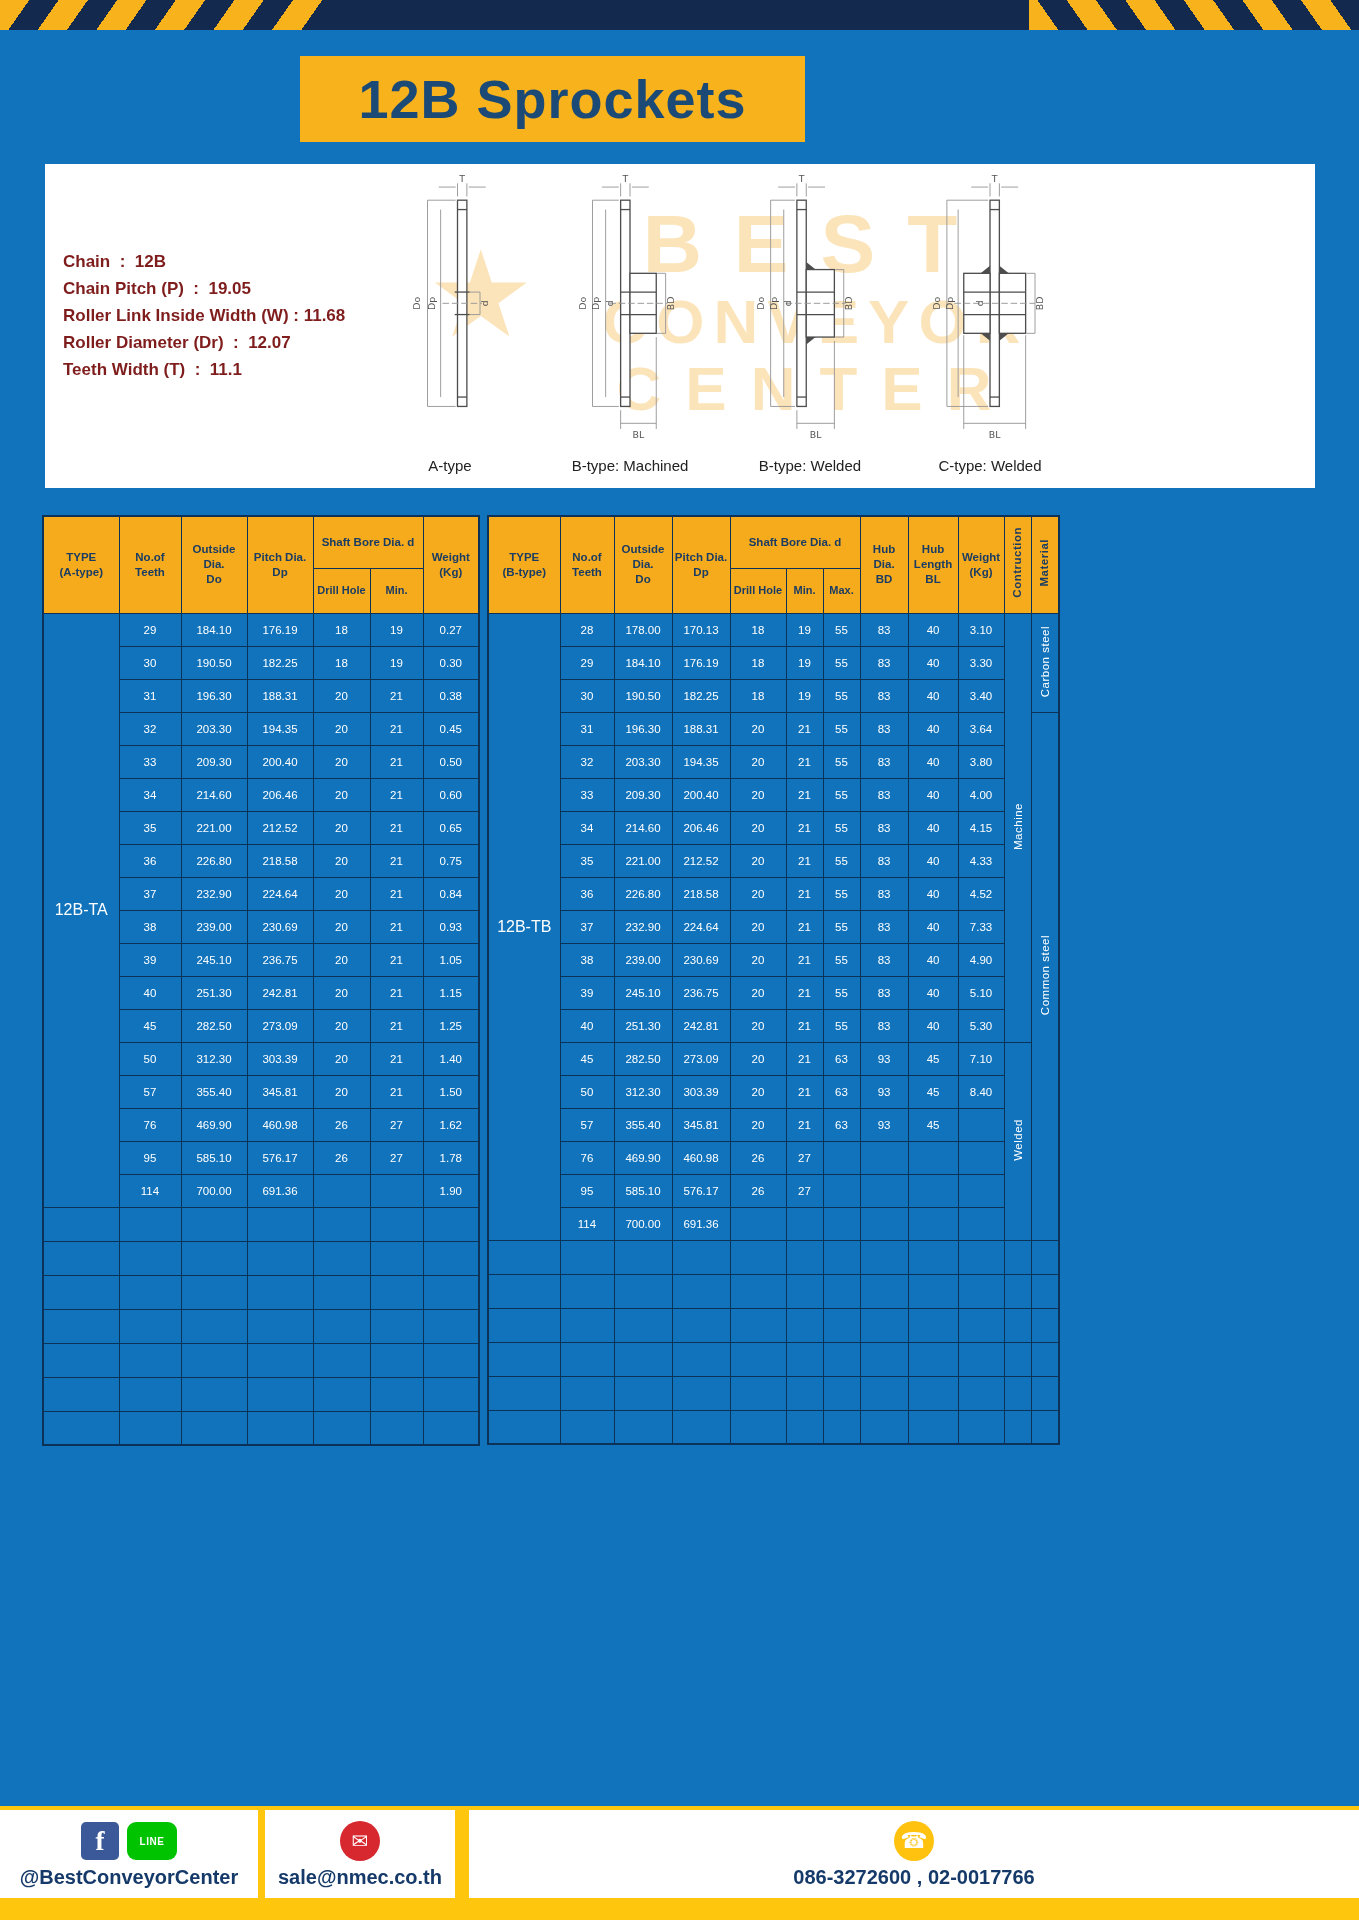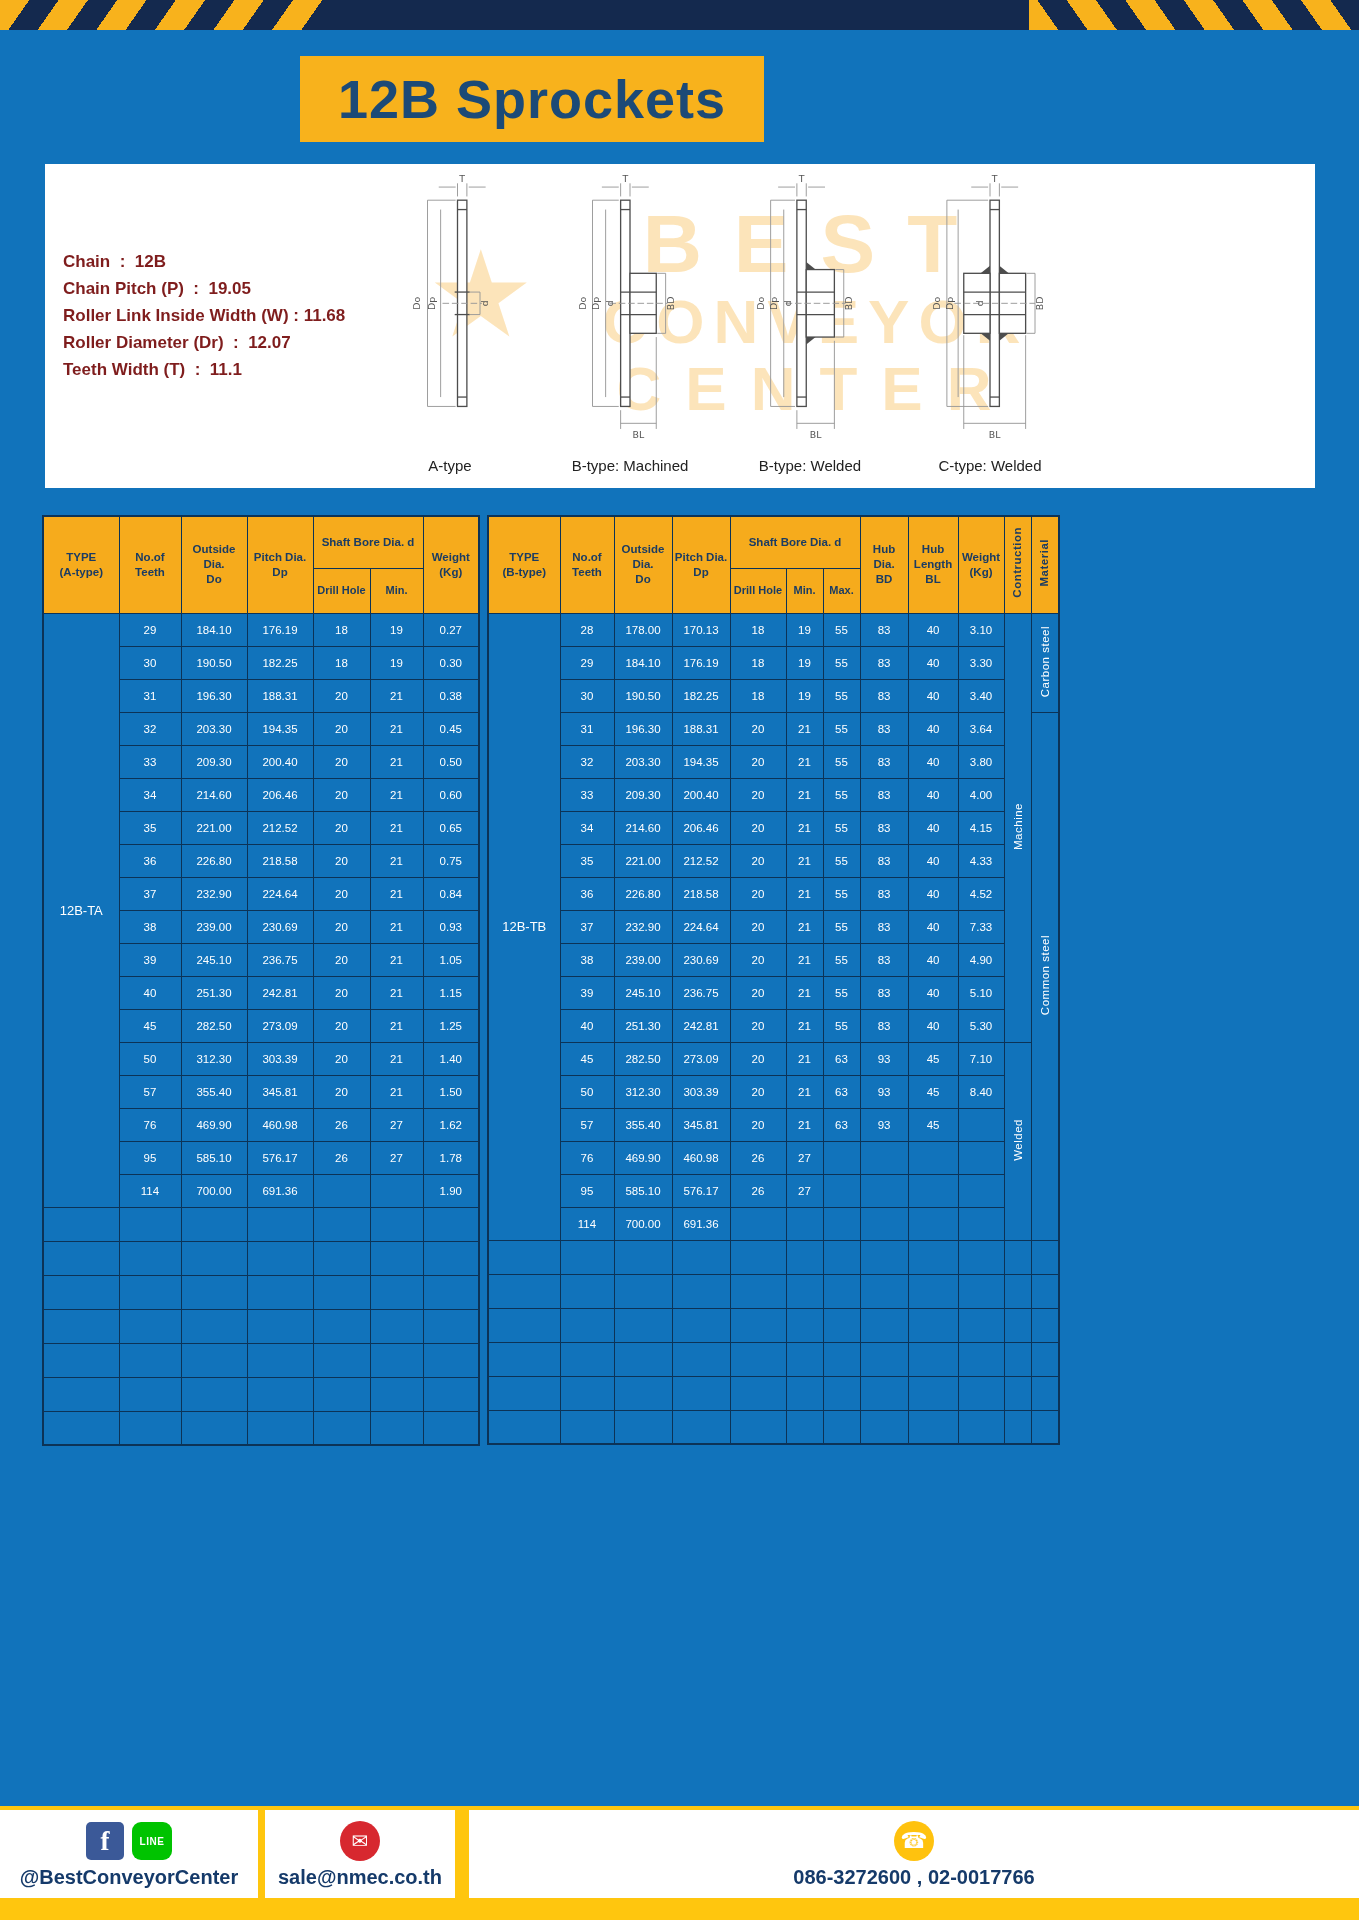--- a/index.html
+++ b/index.html
@@ -6,21 +6,21 @@
   body{background:#1173bb;font-family:"Liberation Sans",sans-serif;}
   #page{position:relative;width:1359px;height:1920px;background:#1173bb;overflow:hidden;}
 
   
   .topbar{position:absolute;top:0;left:0;width:100%;height:30px;background:#14294e;}
   .hazard{position:absolute;top:0;height:30px;width:330px;}
   .hazard.left{left:0;background:repeating-linear-gradient(125deg,#f8b21c 0 24px,#14294e 24px 48px);}
   .hazard.right{right:0;background:repeating-linear-gradient(55deg,#f8b21c 0 24px,#14294e 24px 48px);}
 
   
-  .banner{position:absolute;left:300px;top:56px;width:464px;height:86px;background:#f8b21c;display:flex;align-items:center;justify-content:center;}
+  .banner{position:absolute;left:300px;top:56px;width:505px;height:86px;background:#f8b21c;display:flex;align-items:center;justify-content:center;}
   .banner h1{font-size:54px;color:#1c4a77;font-weight:bold;letter-spacing:1px;}
 
   
   .panel{position:absolute;left:45px;top:164px;width:1270px;height:324px;background:#ffffff;}
   .specs{position:absolute;left:18px;top:84px;z-index:2;}
   .spec-line{font-size:17px;font-weight:bold;color:#7f1d1d;line-height:27px;white-space:pre;}
 
   .watermark{position:absolute;left:441px;top:36px;width:660px;text-align:center;color:#f6a81e;opacity:.30;z-index:0;font-weight:bold;line-height:1.08;}
   .wm1{font-size:82px;letter-spacing:32px;}
   .wm2{font-size:62px;letter-spacing:9px;}
@@ -41,34 +41,34 @@
   .tblB{position:absolute;left:487px;top:515px;}
   table.data{border-collapse:collapse;table-layout:fixed;border:2px solid #0c3357;}
   .tblA table.data{width:436px;}
   .tblB table.data{width:571px;}
   table.data th{background:#f6ab1c;color:#1b3c63;font-size:11.5px;font-weight:bold;white-space:pre-line;border:1.5px solid #0c3357;vertical-align:middle;padding:2px 1px;line-height:1.3;text-align:center;}
   table.data thead tr:nth-child(1){height:52px;}
   table.data thead tr:nth-child(2){height:45px;}
   table.data thead tr:nth-child(2) th{font-size:11px;padding:13px 0;}
   table.data td{border:1.5px solid #0c3357;color:#ffffff;font-size:11.5px;text-align:center;vertical-align:middle;height:33px;padding:0 2px;background:transparent;}
   table.data tr.empty td{height:34px;}
-  table.data td.type-cell{font-size:13px;}
+  table.data td.type-cell{font-size:16px;}
   .vert{writing-mode:vertical-rl;transform:rotate(180deg);display:inline-block;letter-spacing:.5px;}
   th .vert{font-size:11.5px;}
 
   
   .footer-line{position:absolute;left:0;top:1806px;width:100%;height:4px;background:#ffc60e;}
   .footer{position:absolute;left:0;top:1810px;width:100%;height:88px;background:#ffffff;display:flex;align-items:stretch;}
   .fgroup{display:flex;flex-direction:column;align-items:center;justify-content:center;gap:3px;}
   .fg1{width:258px;}.fg2{width:190px;}.fg3{width:545px;}.fg4{flex:1;}
   .fdiv{width:7px;background:#ffc60e;}
   .ficons{display:flex;gap:8px;align-items:center;height:44px;}
   .flabel{font-size:20px;font-weight:bold;color:#153a6a;}
   .fb-icon{width:38px;height:38px;background:#3b5998;color:#fff;border-radius:5px;font-family:"Liberation Serif",serif;font-weight:bold;font-size:27px;display:flex;align-items:center;justify-content:center;}
-  .line-icon{width:40px;height:38px;background:#00c300;border-radius:9px;color:#fff;font-size:10px;font-weight:bold;display:flex;align-items:center;justify-content:center;letter-spacing:.5px;}
+  .line-icon{width:50px;height:38px;background:#00c300;border-radius:9px;color:#fff;font-size:10px;font-weight:bold;display:flex;align-items:center;justify-content:center;letter-spacing:.5px;}
   .email-icon{width:40px;height:40px;border-radius:50%;background:#d7282f;color:#fff;font-size:20px;display:flex;align-items:center;justify-content:center;}
   .phone-icon{width:40px;height:40px;border-radius:50%;background:#ffc20e;color:#fff;font-size:22px;display:flex;align-items:center;justify-content:center;}
   .footer-bottom{position:absolute;left:0;top:1898px;width:100%;height:22px;background:#ffc60e;}
 </style>
 </head>
 <body>
 
 <div id="page">
 
   <div class="topbar">

